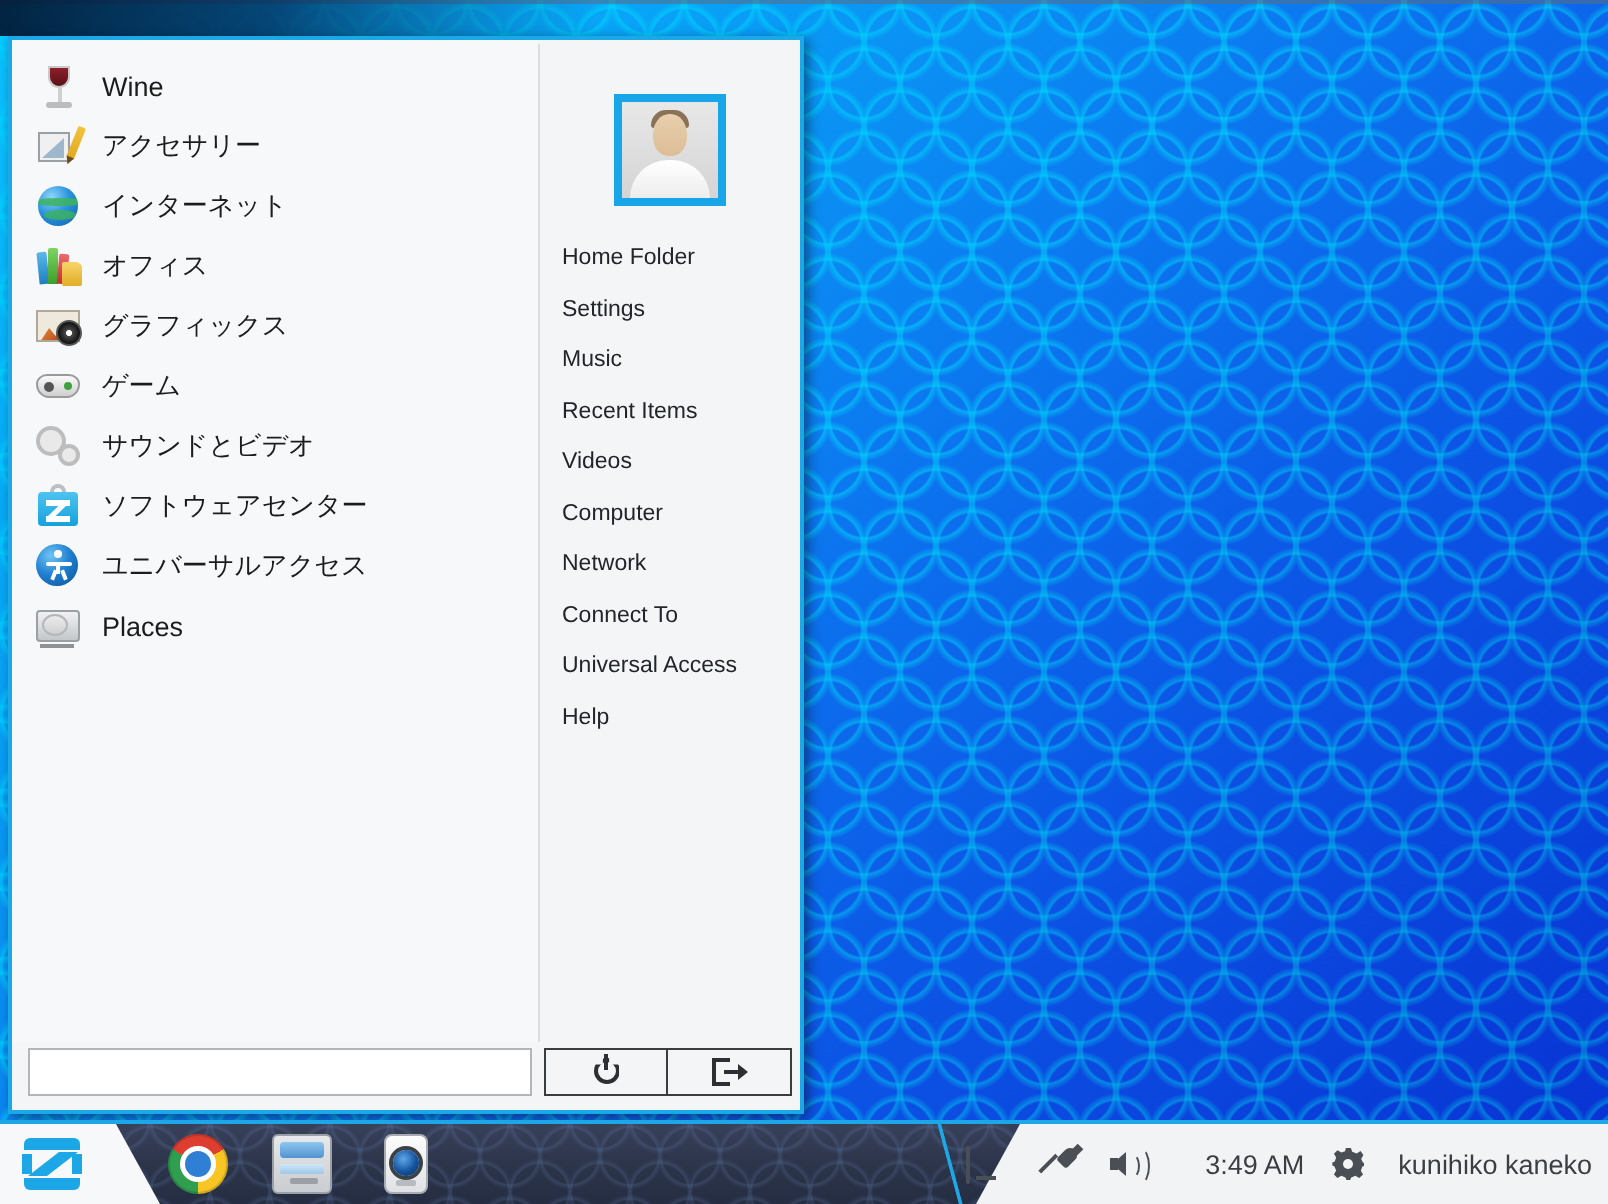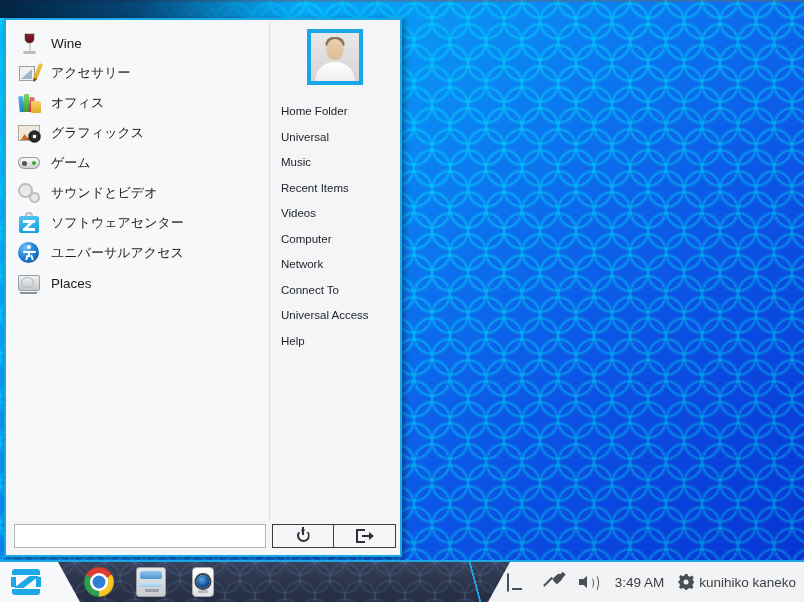--- a/index.html
+++ b/index.html
@@ -93,21 +93,21 @@
   .vdiv {
     width: 1px;
     background: #dcdfe2;
     margin-top: 2px;
   }
 
   
   .places-col {
     flex: 1 1 auto;
     background: #f4f5f6;
-    padding-top: 4px;
+    padding-top: 22px;
     box-sizing: border-box;
   }
   .avatar-wrap {
     display: flex; justify-content: center;
     margin: 5px 0 16px 0;
   }
   .avatar {
     width: 56px; height: 56px;
     border: 4px solid #18a6e8;
     background: linear-gradient(180deg,#e8e8e8 0%, #d4d4d4 100%);
@@ -316,21 +316,21 @@
   }
 
   
   .tb-tray {
     position: absolute;
     right: 8px; top: 2px; bottom: 0;
     display: flex; align-items: center;
     gap: 14px;
   }
   .tray-ico { width: 22px; height: 22px; position: relative; cursor: default; }
-  .tray-lbl { font-size: 13.5px; color: #3b3f44; white-space: nowrap; cursor: default; }
+  .tray-lbl { font-size: 13.5px; color: #3b3f44; white-space: nowrap; cursor: default; margin-left: 12px; }
   .tray-user {
     display: flex; align-items: center; gap: 5px;
     cursor: default;
   }
 
   
   .kbd {
     width: 20px; height: 14px;
     border: 1.6px solid #4a4f55;
     border-radius: 2px;
@@ -621,20 +621,26 @@
 
         <div class="cat-item">
           <span class="cat-ico ic-acc">
             <span class="sq"></span>
               <span class="tri"></span>
               <span class="pen"></span>
           </span>
           <span class="cat-label jp">アクセサリー</span>
         </div>
 
+        <div class="cat-item">
+          <span class="cat-ico ic-net">
+            <span class="globe"></span>
+          </span>
+          <span class="cat-label jp">インターネット</span>
+        </div>
 
         <div class="cat-item">
           <span class="cat-ico ic-off">
             <span class="bk1"></span>
               <span class="bk2"></span>
               <span class="bk3"></span>
               <span class="fold"></span>
           </span>
           <span class="cat-label jp">オフィス</span>
         </div>
@@ -703,21 +709,21 @@
 
         <div class="avatar-wrap">
           <div class="avatar">
             <span class="hair"></span>
             <span class="head"></span>
             <span class="body"></span>
           </div>
         </div>
 
         <div class="place-item">Home Folder</div>
-        <div class="place-item">Universal</div>
+        <div class="place-item">Settings</div>
         <div class="place-item">Music</div>
         <div class="place-item">Recent Items</div>
         <div class="place-item">Videos</div>
         <div class="place-item">Computer</div>
         <div class="place-item">Network</div>
         <div class="place-item">Connect To</div>
         <div class="place-item">Universal Access</div>
         <div class="place-item">Help</div>
 
       </div>

